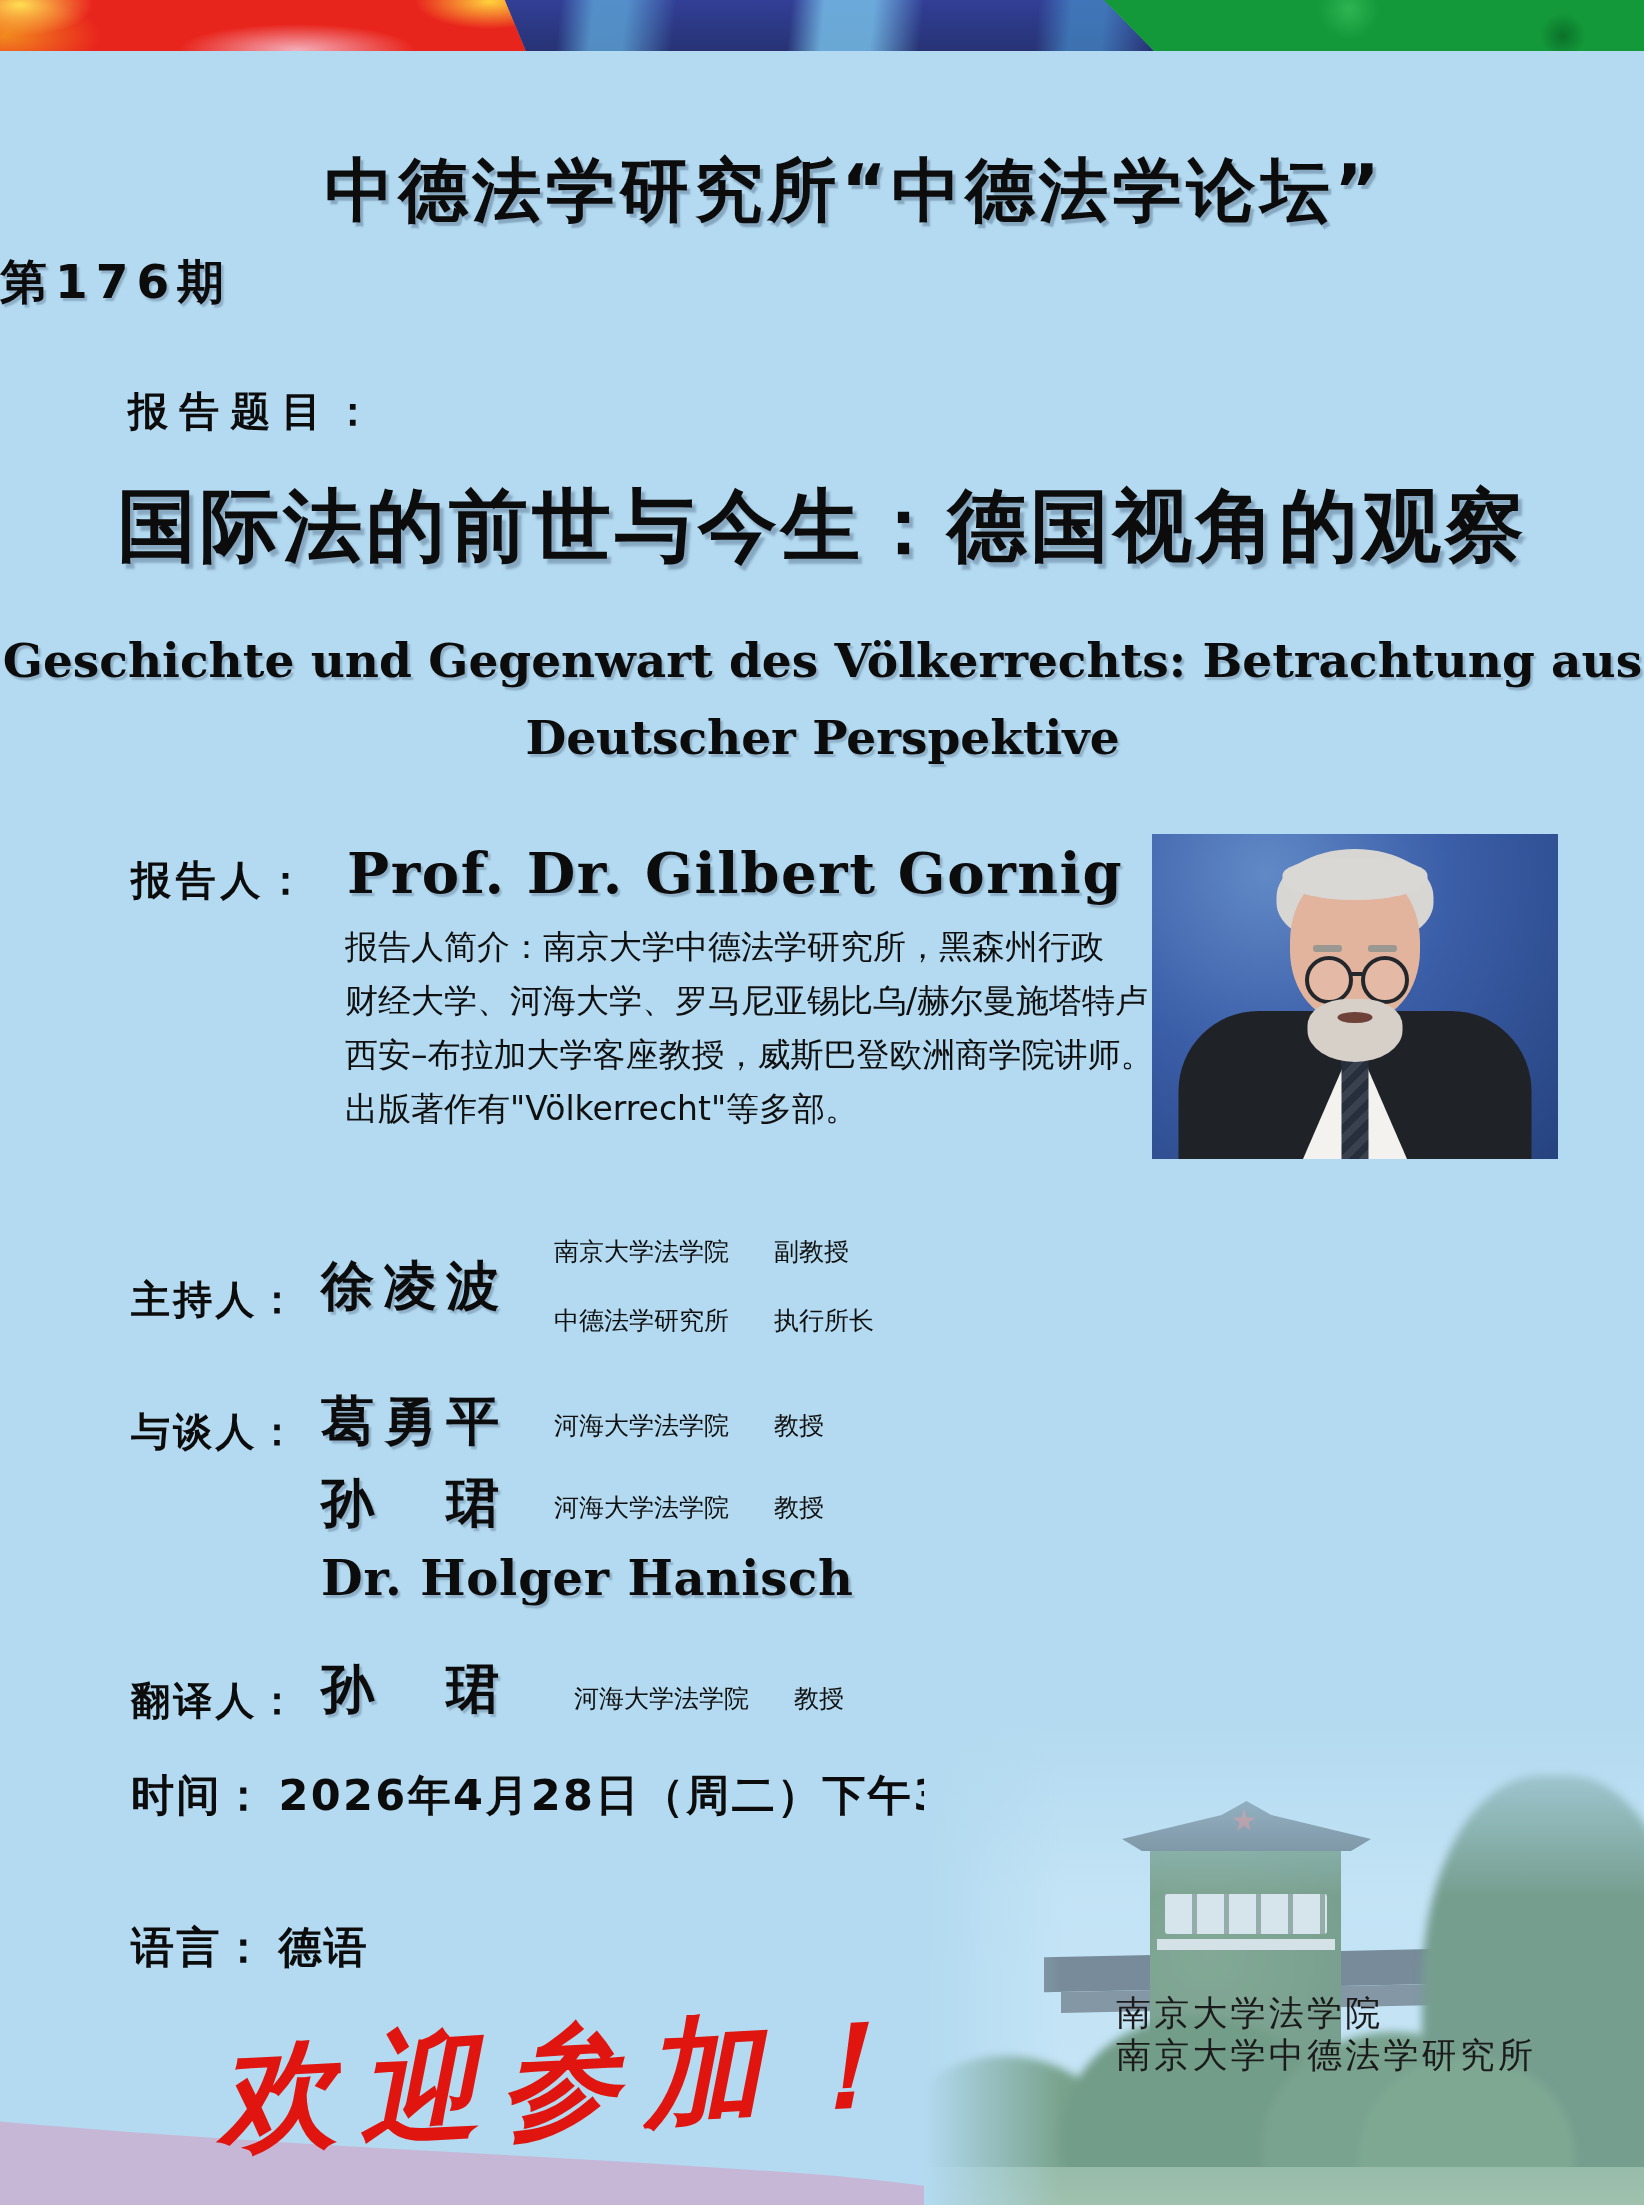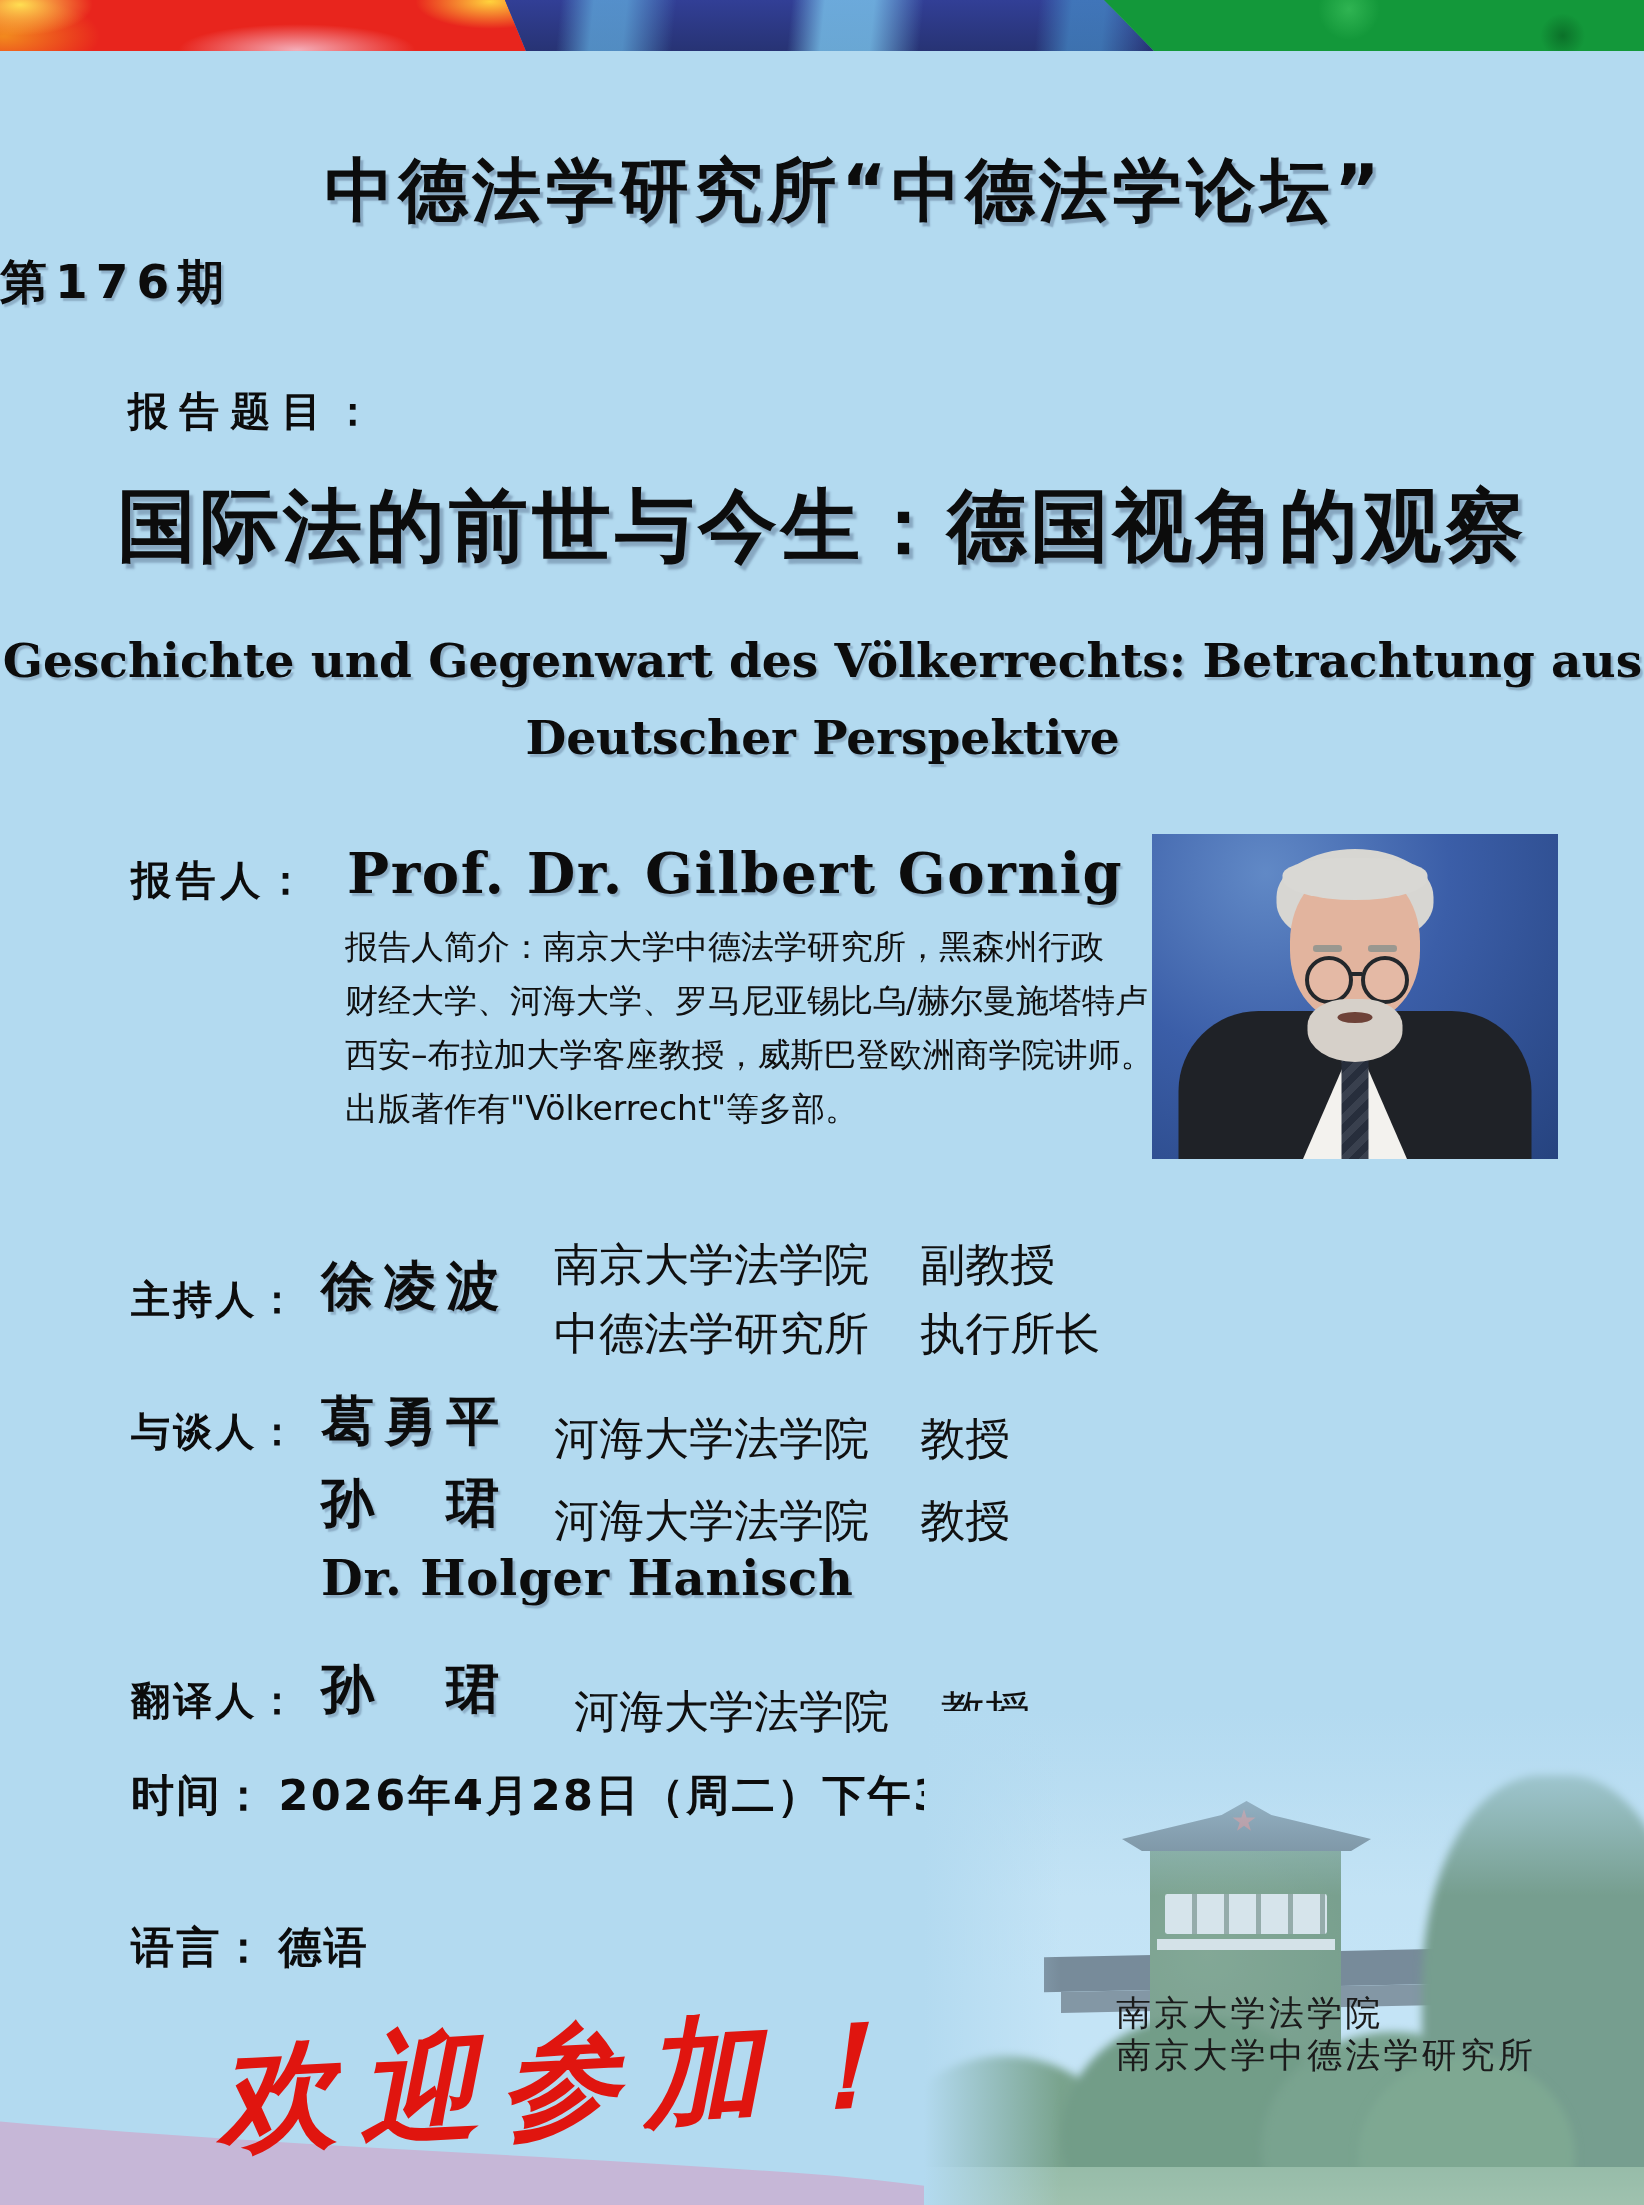--- a/index.html
+++ b/index.html
@@ -72,21 +72,21 @@
   .p-suit{left:50%;bottom:-37px;transform:translateX(-50%);width:353px;height:185px;background:#1f2227;
     border-radius:80px 80px 0 0;}
   .p-shirt{left:50%;bottom:0;transform:translateX(-50%);width:104px;height:120px;background:#f3f2ee;
     clip-path:polygon(50% 0,100% 100%,0 100%);}
   .p-tie{left:50%;bottom:0;transform:translateX(-50%);width:27px;height:106px;
     background:repeating-linear-gradient(135deg,#39404e 0 7.2px,#272e3c 7.2px 14.5px);}
 
   
   .row-label{font-size:39px;font-weight:700;letter-spacing:3.2px;}
   .person-name{font-size:53px;font-weight:700;letter-spacing:9.6px;text-shadow:2.4px 3.2px 1.6px rgba(55,75,105,.3);}
-  .affil{font-size:45px;font-weight:400;color:#101010;white-space:nowrap;text-align:right;}
+  .affil{font-size:25px;font-weight:400;color:#101010;white-space:nowrap;text-align:right;}
   .affil .title{margin-left:37px;}
   .mod-label{top:1273px;left:131px;}
   .mod-name{top:1251px;left:321px;}
   .mod-a1{top:1235px;left:554px;}
   .mod-a2{top:1304px;left:554px;}
   .disc-label{top:1405px;left:131px;}
   .d1-name{top:1386px;left:321px;}
   .d1-affil{top:1409px;left:554px;}
   .d2-name{top:1468px;left:321px;}
   .d2-affil{top:1491px;left:554px;}

